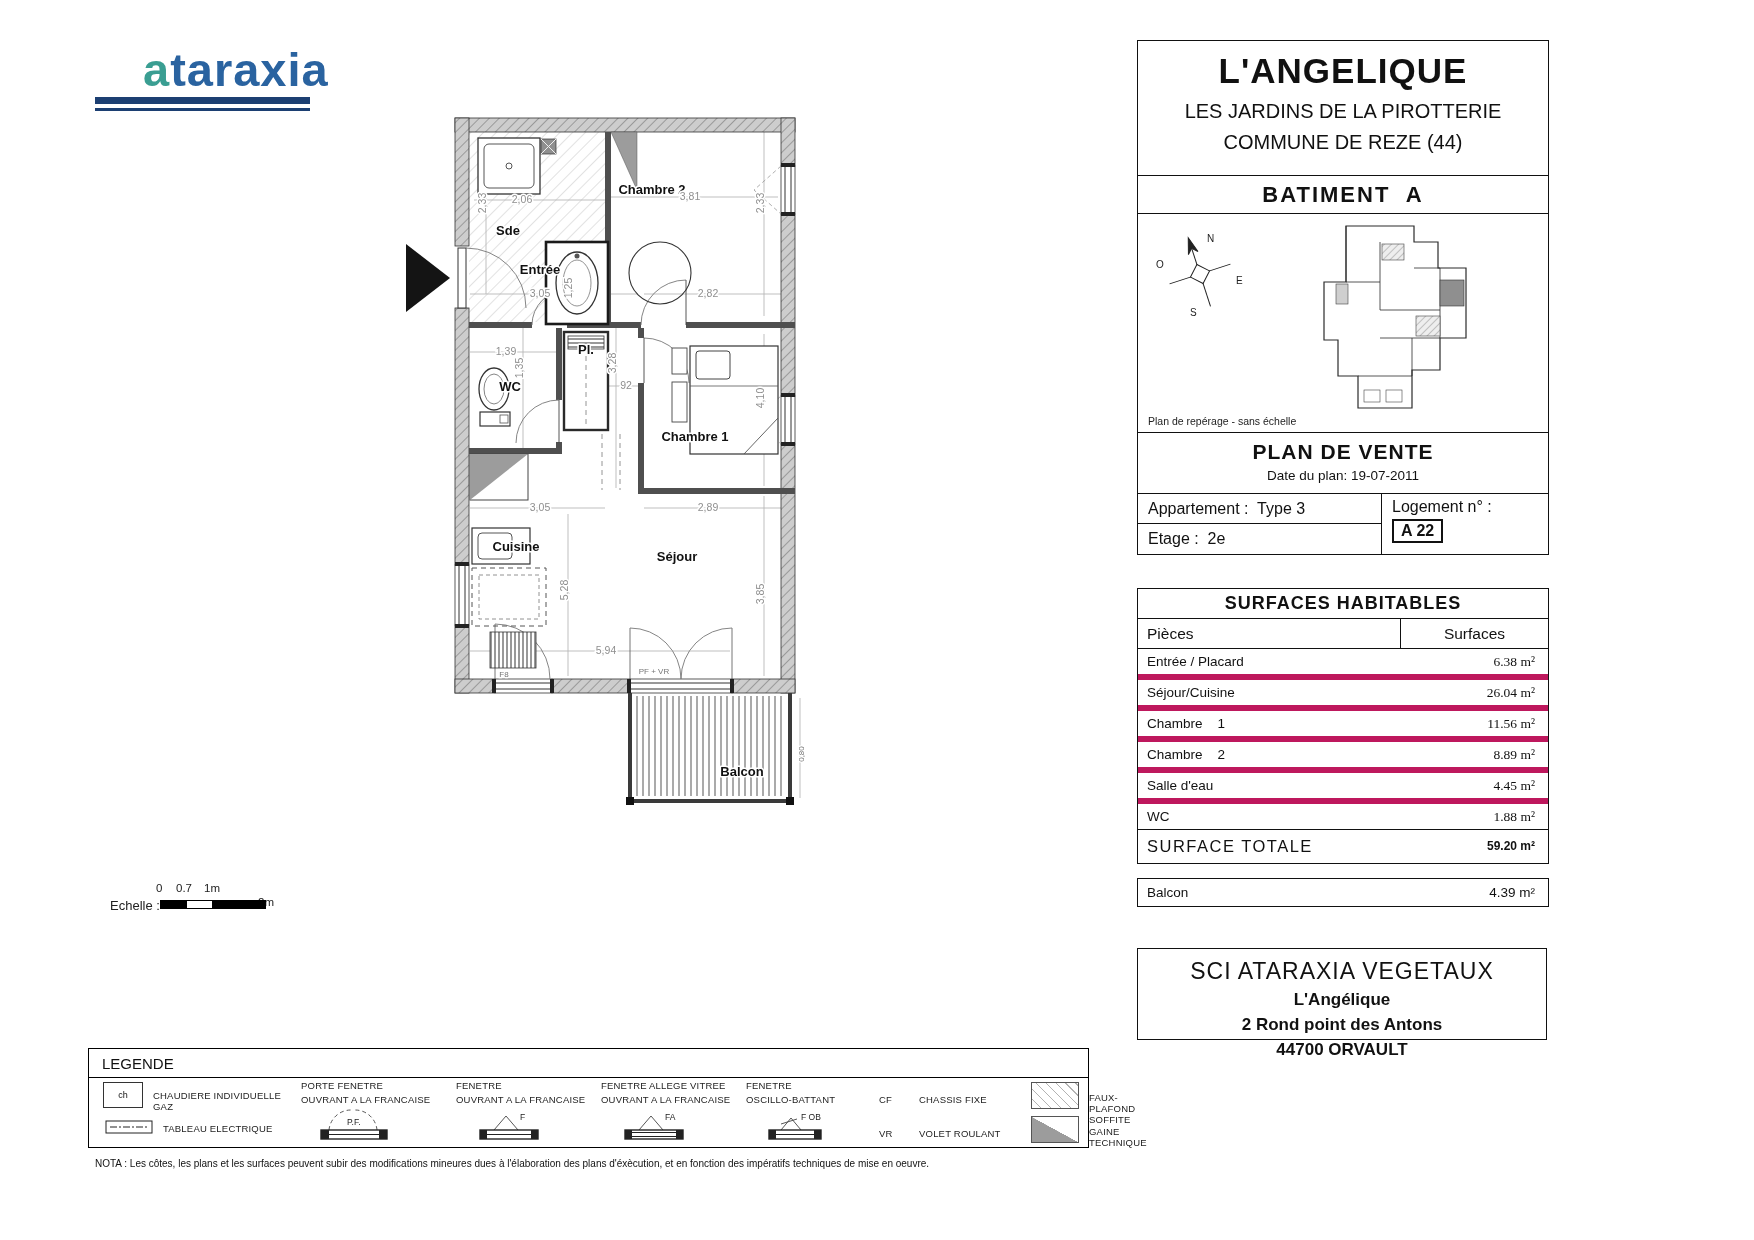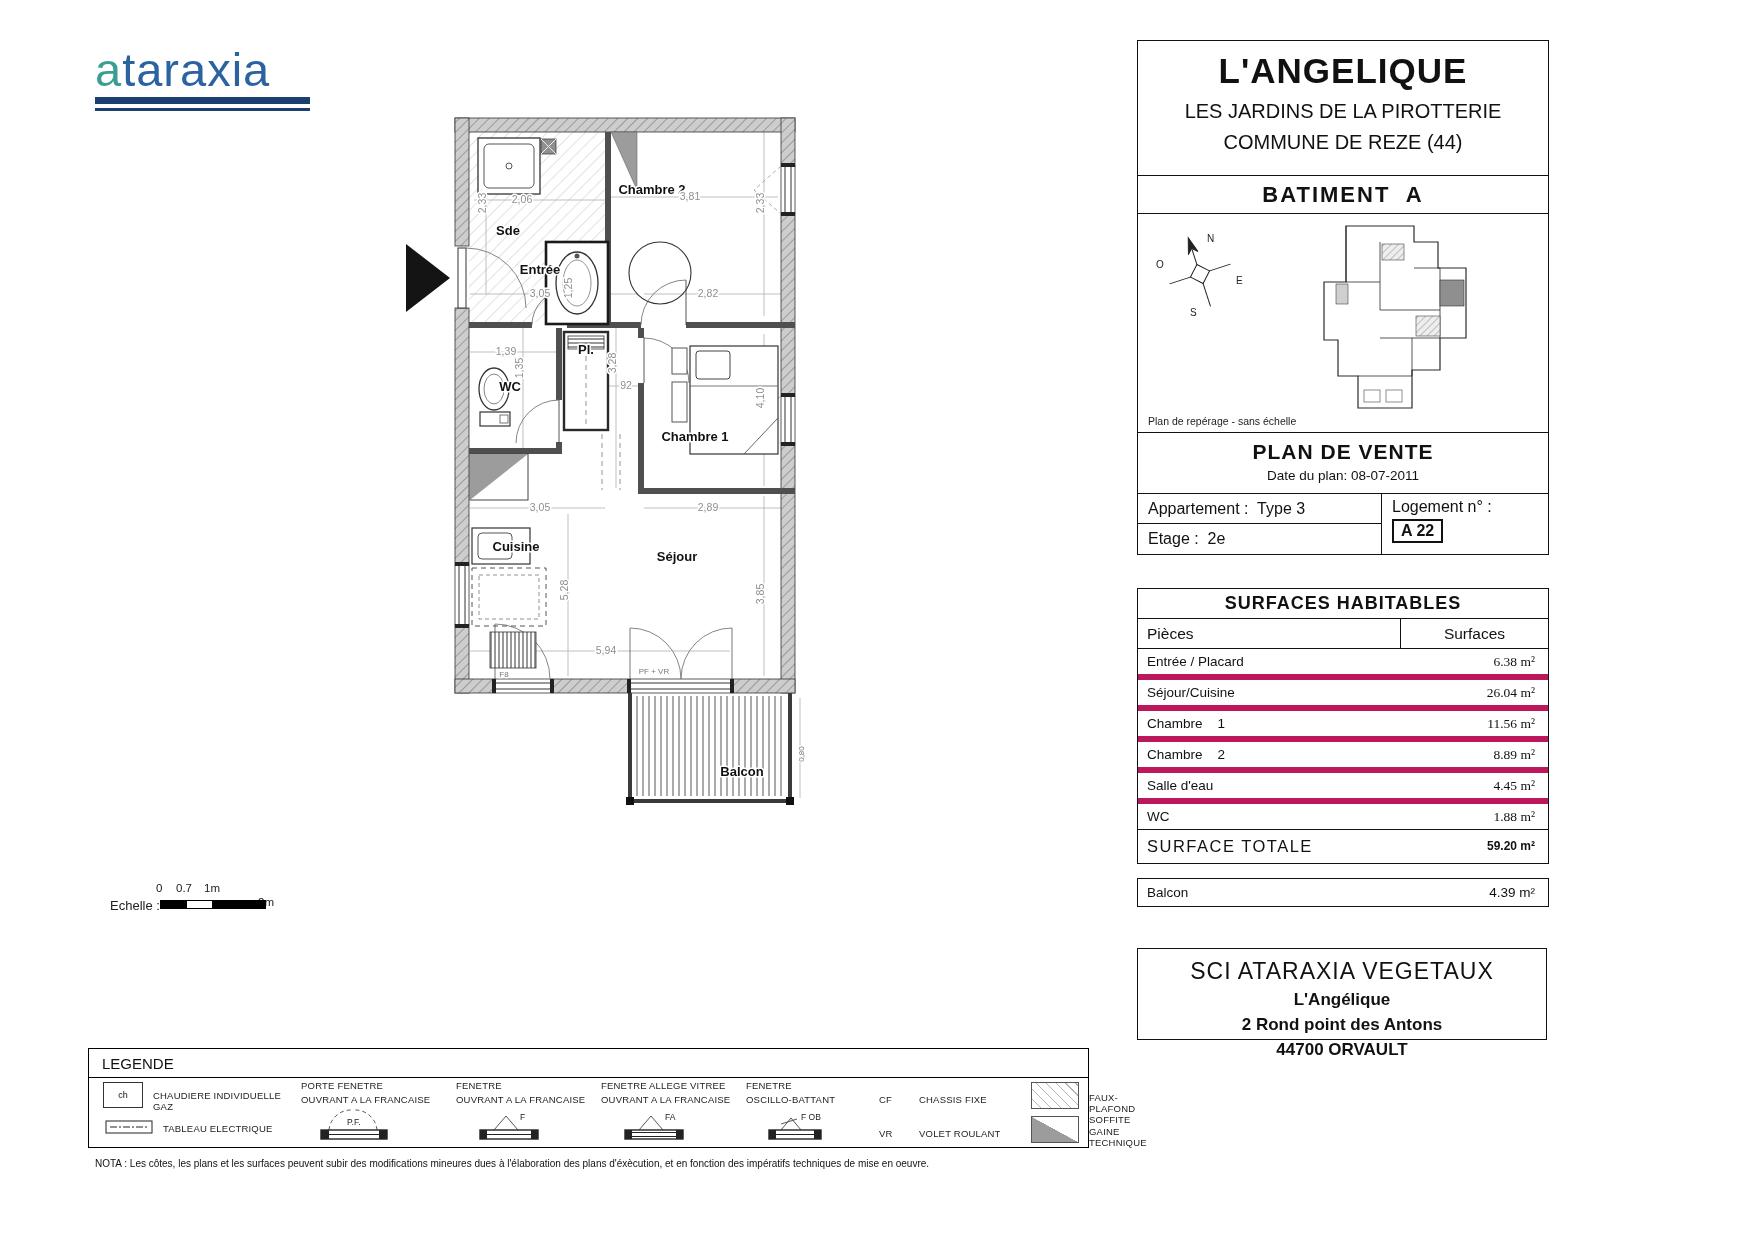--- a/index.html
+++ b/index.html
@@ -1,21 +1,21 @@
 <!DOCTYPE html>
 <html><head>
 <meta charset="utf-8">
 <style>
   html,body{margin:0;padding:0;background:#e8e8e8;}
   .page{position:relative;width:1754px;height:1240px;background:#ffffff;overflow:hidden;
         font-family:"Liberation Sans","DejaVu Sans",sans-serif;color:#111;}
   .abs{position:absolute;}
 
   
-  .logo-text{font-size:47px;font-weight:normal;letter-spacing:1px;color:#2a63a0;line-height:1;}
+  .logo-text{font-size:47px;font-weight:bold;letter-spacing:1px;color:#2a63a0;line-height:1;margin-left:48px;}
   .logo-text .first{color:#3a9e92;}
   .logo-bar1{background:#1c3f72;height:7px;width:215px;}
   .logo-bar2{background:#1c3f72;height:3px;width:215px;}
 
   
   .tb{border:1.6px solid #111;background:#fff;}
   .tb-sec{border-bottom:1.4px solid #111;box-sizing:border-box;}
   .tb-sec:last-child{border-bottom:none;}
   .tb-names{height:135px;text-align:center;padding-top:10px;}
   .tb-project{font-size:35px;font-weight:bold;letter-spacing:1px;}
@@ -361,21 +361,21 @@
         <rect x="100" y="96" width="24" height="20" fill="url(#stairsH)" stroke="#444" stroke-width="0.6"></rect>
         <rect x="124" y="60" width="24" height="26" fill="#8f8f8f" stroke="#333" stroke-width="0.6"></rect>
         <rect x="48" y="170" width="16" height="12" fill="#fff" stroke="#444" stroke-width="0.6"></rect>
         <rect x="70" y="170" width="16" height="12" fill="#fff" stroke="#444" stroke-width="0.6"></rect>
         <rect x="20" y="64" width="12" height="20" fill="#cfcfcf" stroke="#444" stroke-width="0.6"></rect>
       </svg>
       <div class="locator-caption">Plan de repérage - sans échelle</div>
     </div>
     <div class="tb-sec tb-pdv">
       <div class="tb-pdv-title">PLAN DE VENTE</div>
-      <div class="tb-pdv-date">Date du plan: 08-07-2011</div>
+      <div class="tb-pdv-date">Date du plan: 19-07-2011</div>
     </div>
     <div class="tb-sec tb-appt" style="border-bottom:none;">
       <div class="tb-appt-left">
         <div class="tb-appt-row divide">Appartement :  Type 3</div>
         <div class="tb-appt-row">Etage :  2e</div>
       </div>
       <div>
         <div class="tb-log-label">Logement n° :</div>
         <div class="tb-log-box">A 22</div>
       </div>

